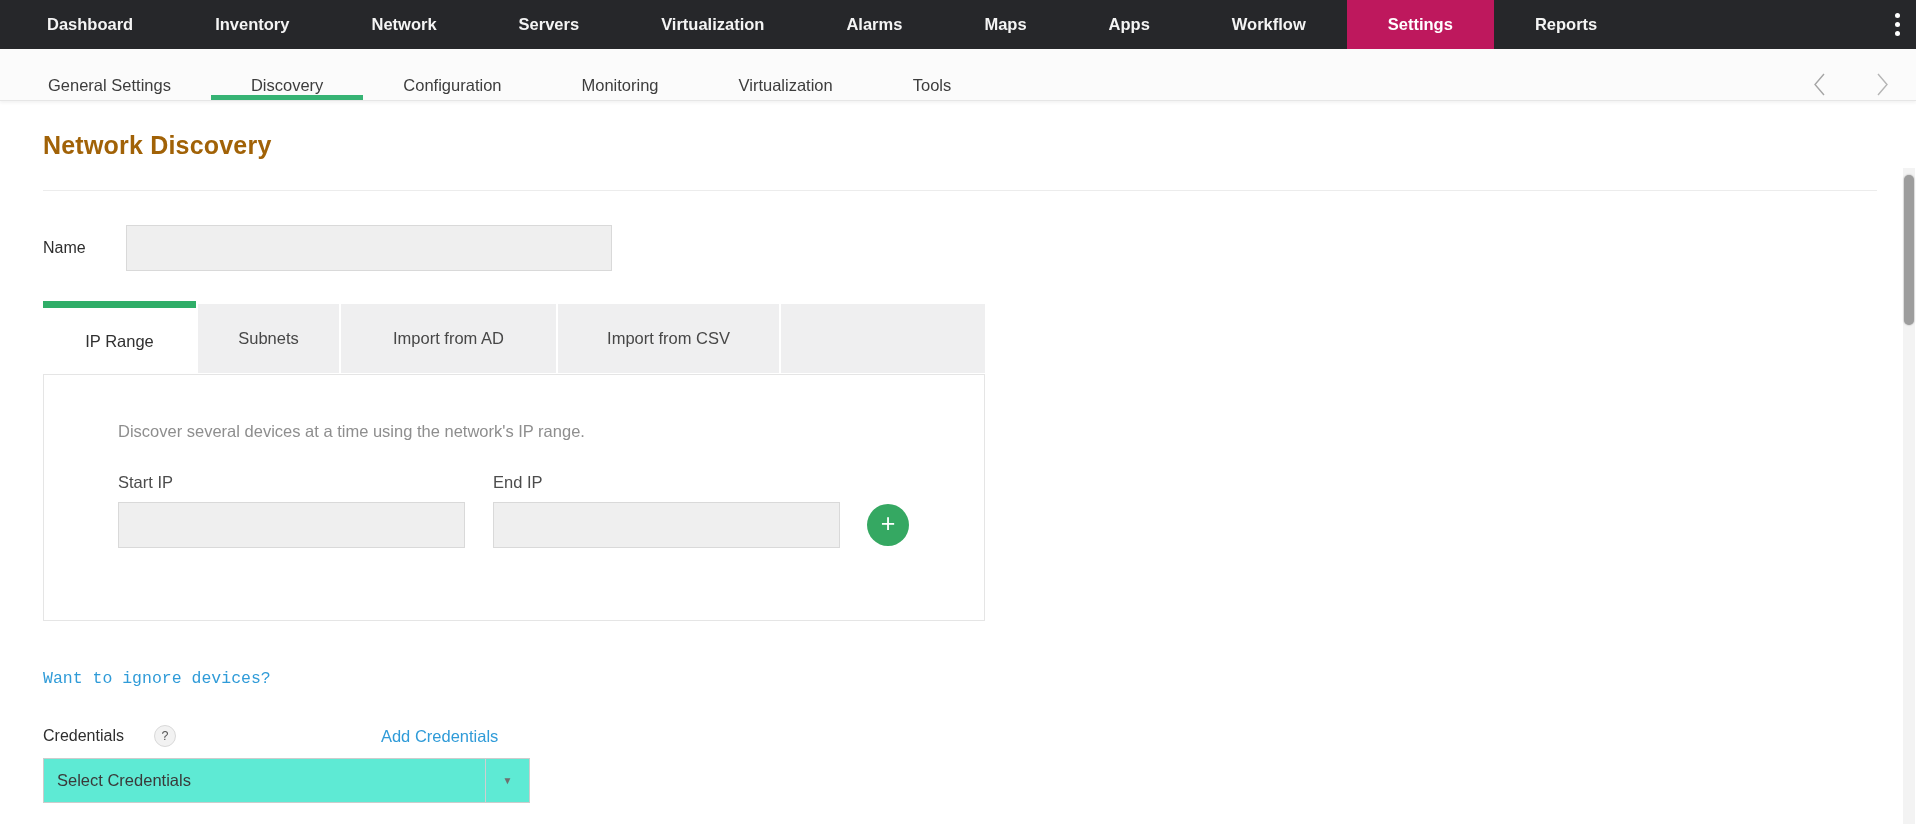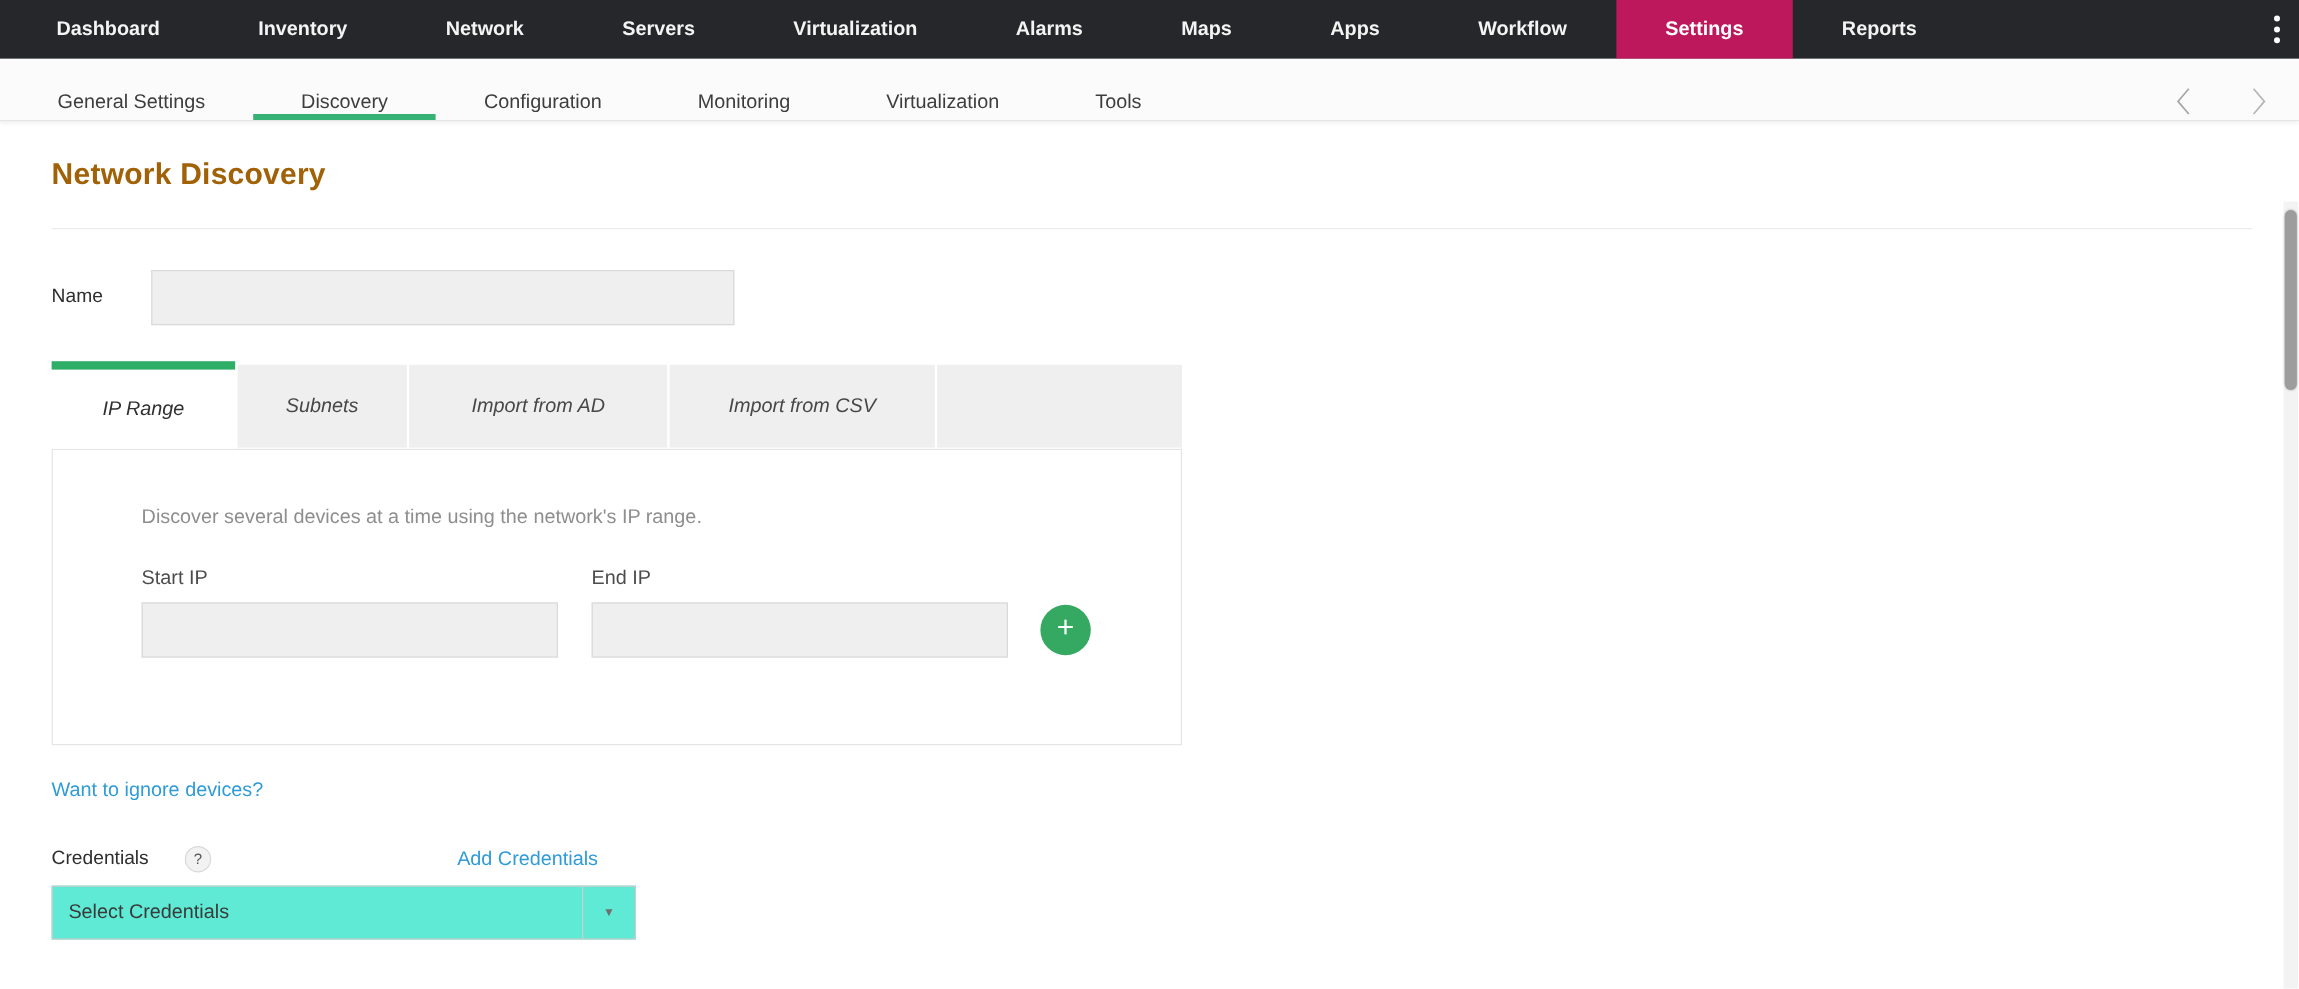--- a/index.html
+++ b/index.html
@@ -93,21 +93,20 @@
   }
   .name-input { width:486px; }
 
   
   .tabs { margin-top:30px; width:942px; display:flex; height:73px; position:relative; z-index:2; }
   .tab {
     display:flex; align-items:center; justify-content:center;
     font-size:16.5px; color:#474747;
     cursor:pointer;
     white-space:nowrap;
-    font-style:italic;
   }
   .tab.active {
     width:153px;
     background:#ffffff;
     border-top:7px solid #2fae68;
     color:#303030;
     height:73px;
     margin-bottom:-1px;
   }
   .tab.inactive, .tab-filler {
@@ -143,21 +142,21 @@
     background:#35a862;
     border:none;
     color:#ffffff;
     font-size:25px; line-height:1;
     display:flex; align-items:center; justify-content:center;
     cursor:pointer;
     padding-bottom:3px;
   }
 
   .link { color:#2f9bd8; font-size:16.5px; text-decoration:none; cursor:pointer; }
-  .ignore-link { display:inline-block; margin-top:28px; }
+  .ignore-link { display:inline-block; margin-top:48px;font-family:Liberation Mono, monospace; }
 
   .cred-row { margin-top:37px; display:flex; align-items:center; }
   .help-badge {
     margin-left:30px;
     width:22px; height:22px;
     border-radius:50%;
     background:#f2f2f2;
     border:1px solid #d9d9d9;
     color:#555;
     font-size:12.5px;

